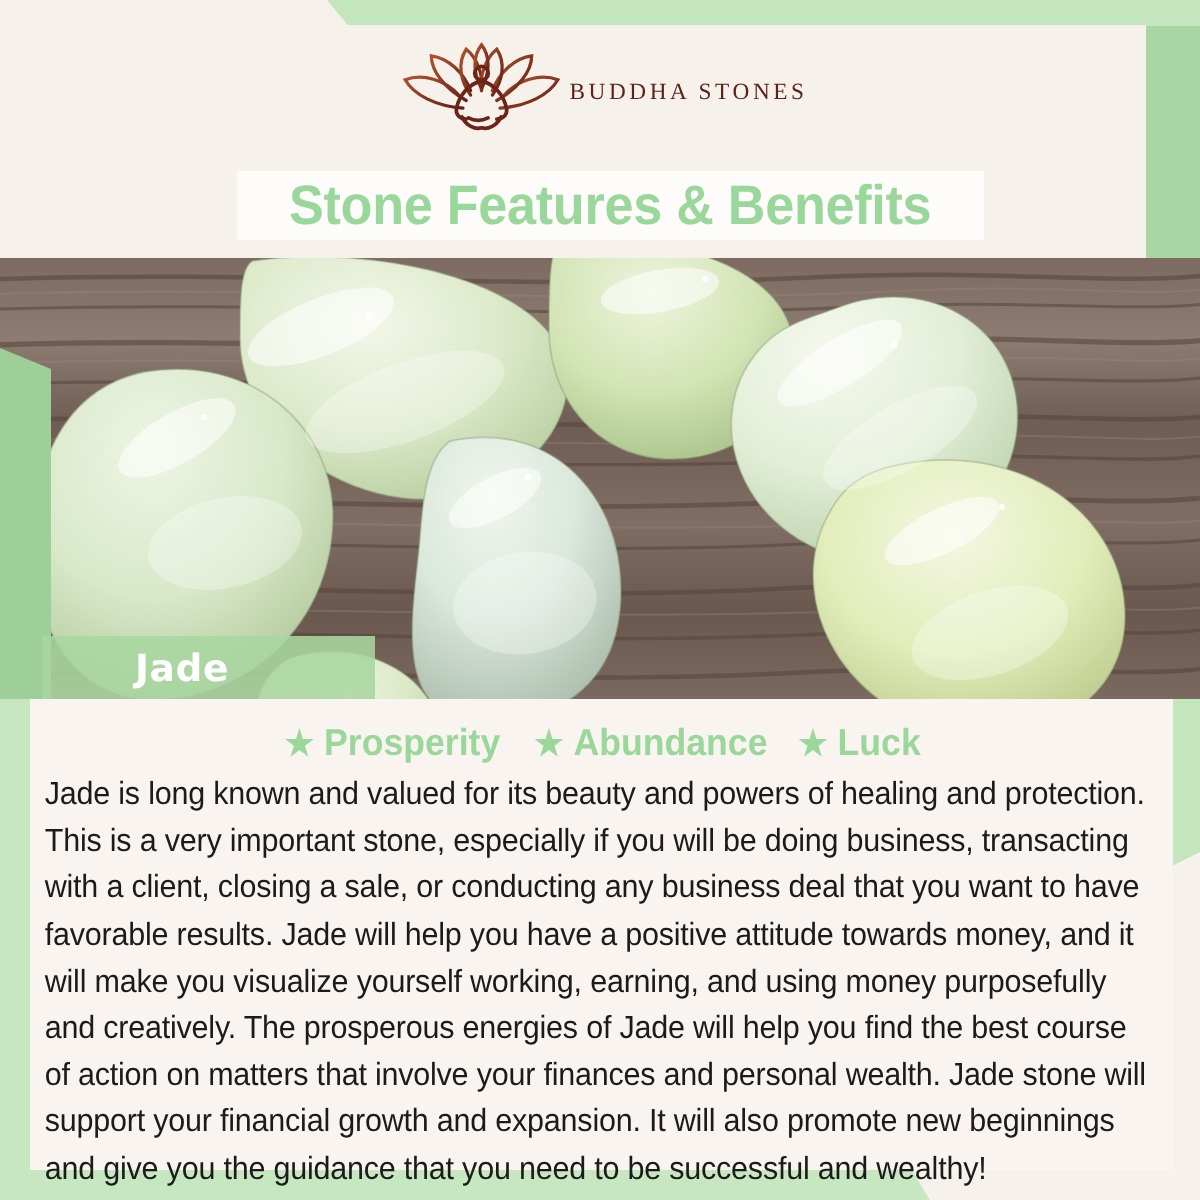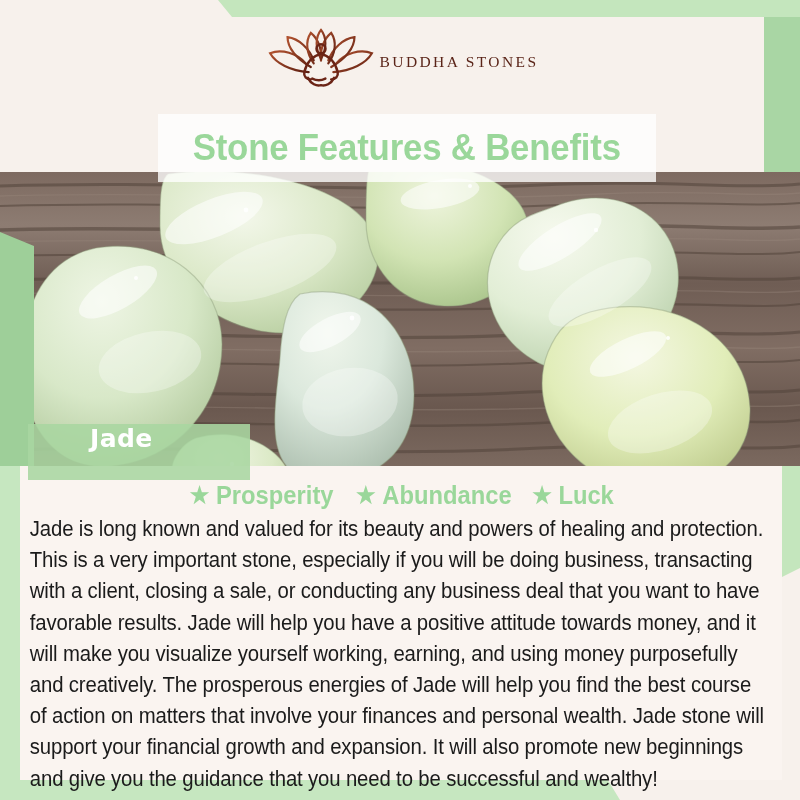--- a/index.html
+++ b/index.html
@@ -75,21 +75,21 @@
     font-family: "Liberation Serif", serif;
     font-size: 15.5px;
     letter-spacing: 2.4px;
     color: #5a2418;
     font-weight: 400;
   }
 
   
   #title-banner {
     position: absolute; top: 114px; left: 158px;
-    width: 498px; height: 68px;
+    width: 498px; height: 46px;
     background: rgba(255,255,255,0.78);
     display: flex; align-items: center; justify-content: center;
     z-index: 5;
   }
   #title-text {
     font-family: "Liberation Sans Narrow", "Liberation Sans", sans-serif;
     font-weight: bold;
     font-size: 37px;
     color: #9ad79a;
     letter-spacing: -0.2px;
@@ -102,23 +102,23 @@
     position: absolute; top: 172px; left: 0;
     width: 800px; height: 294px;
     overflow: hidden;
     background: #6d5a50;
   }
   #photo svg { display: block; width: 800px; height: 294px; }
 
   
   #stone-chip {
     position: absolute; top: 424px; left: 28px;
-    width: 222px; height: 56px;
+    width: 222px; height: 42px;
     background: rgba(168, 214, 160, 0.88);
-    display: flex; 
+    display: flex; align-items: center;
     z-index: 6;
   }
   #stone-chip-label {
     margin-left: 62px;
     color: #ffffff;
     font-size: 25px;
     font-weight: bold;
     font-family: "DejaVu Sans", sans-serif;
     letter-spacing: 0.4px;
   }

